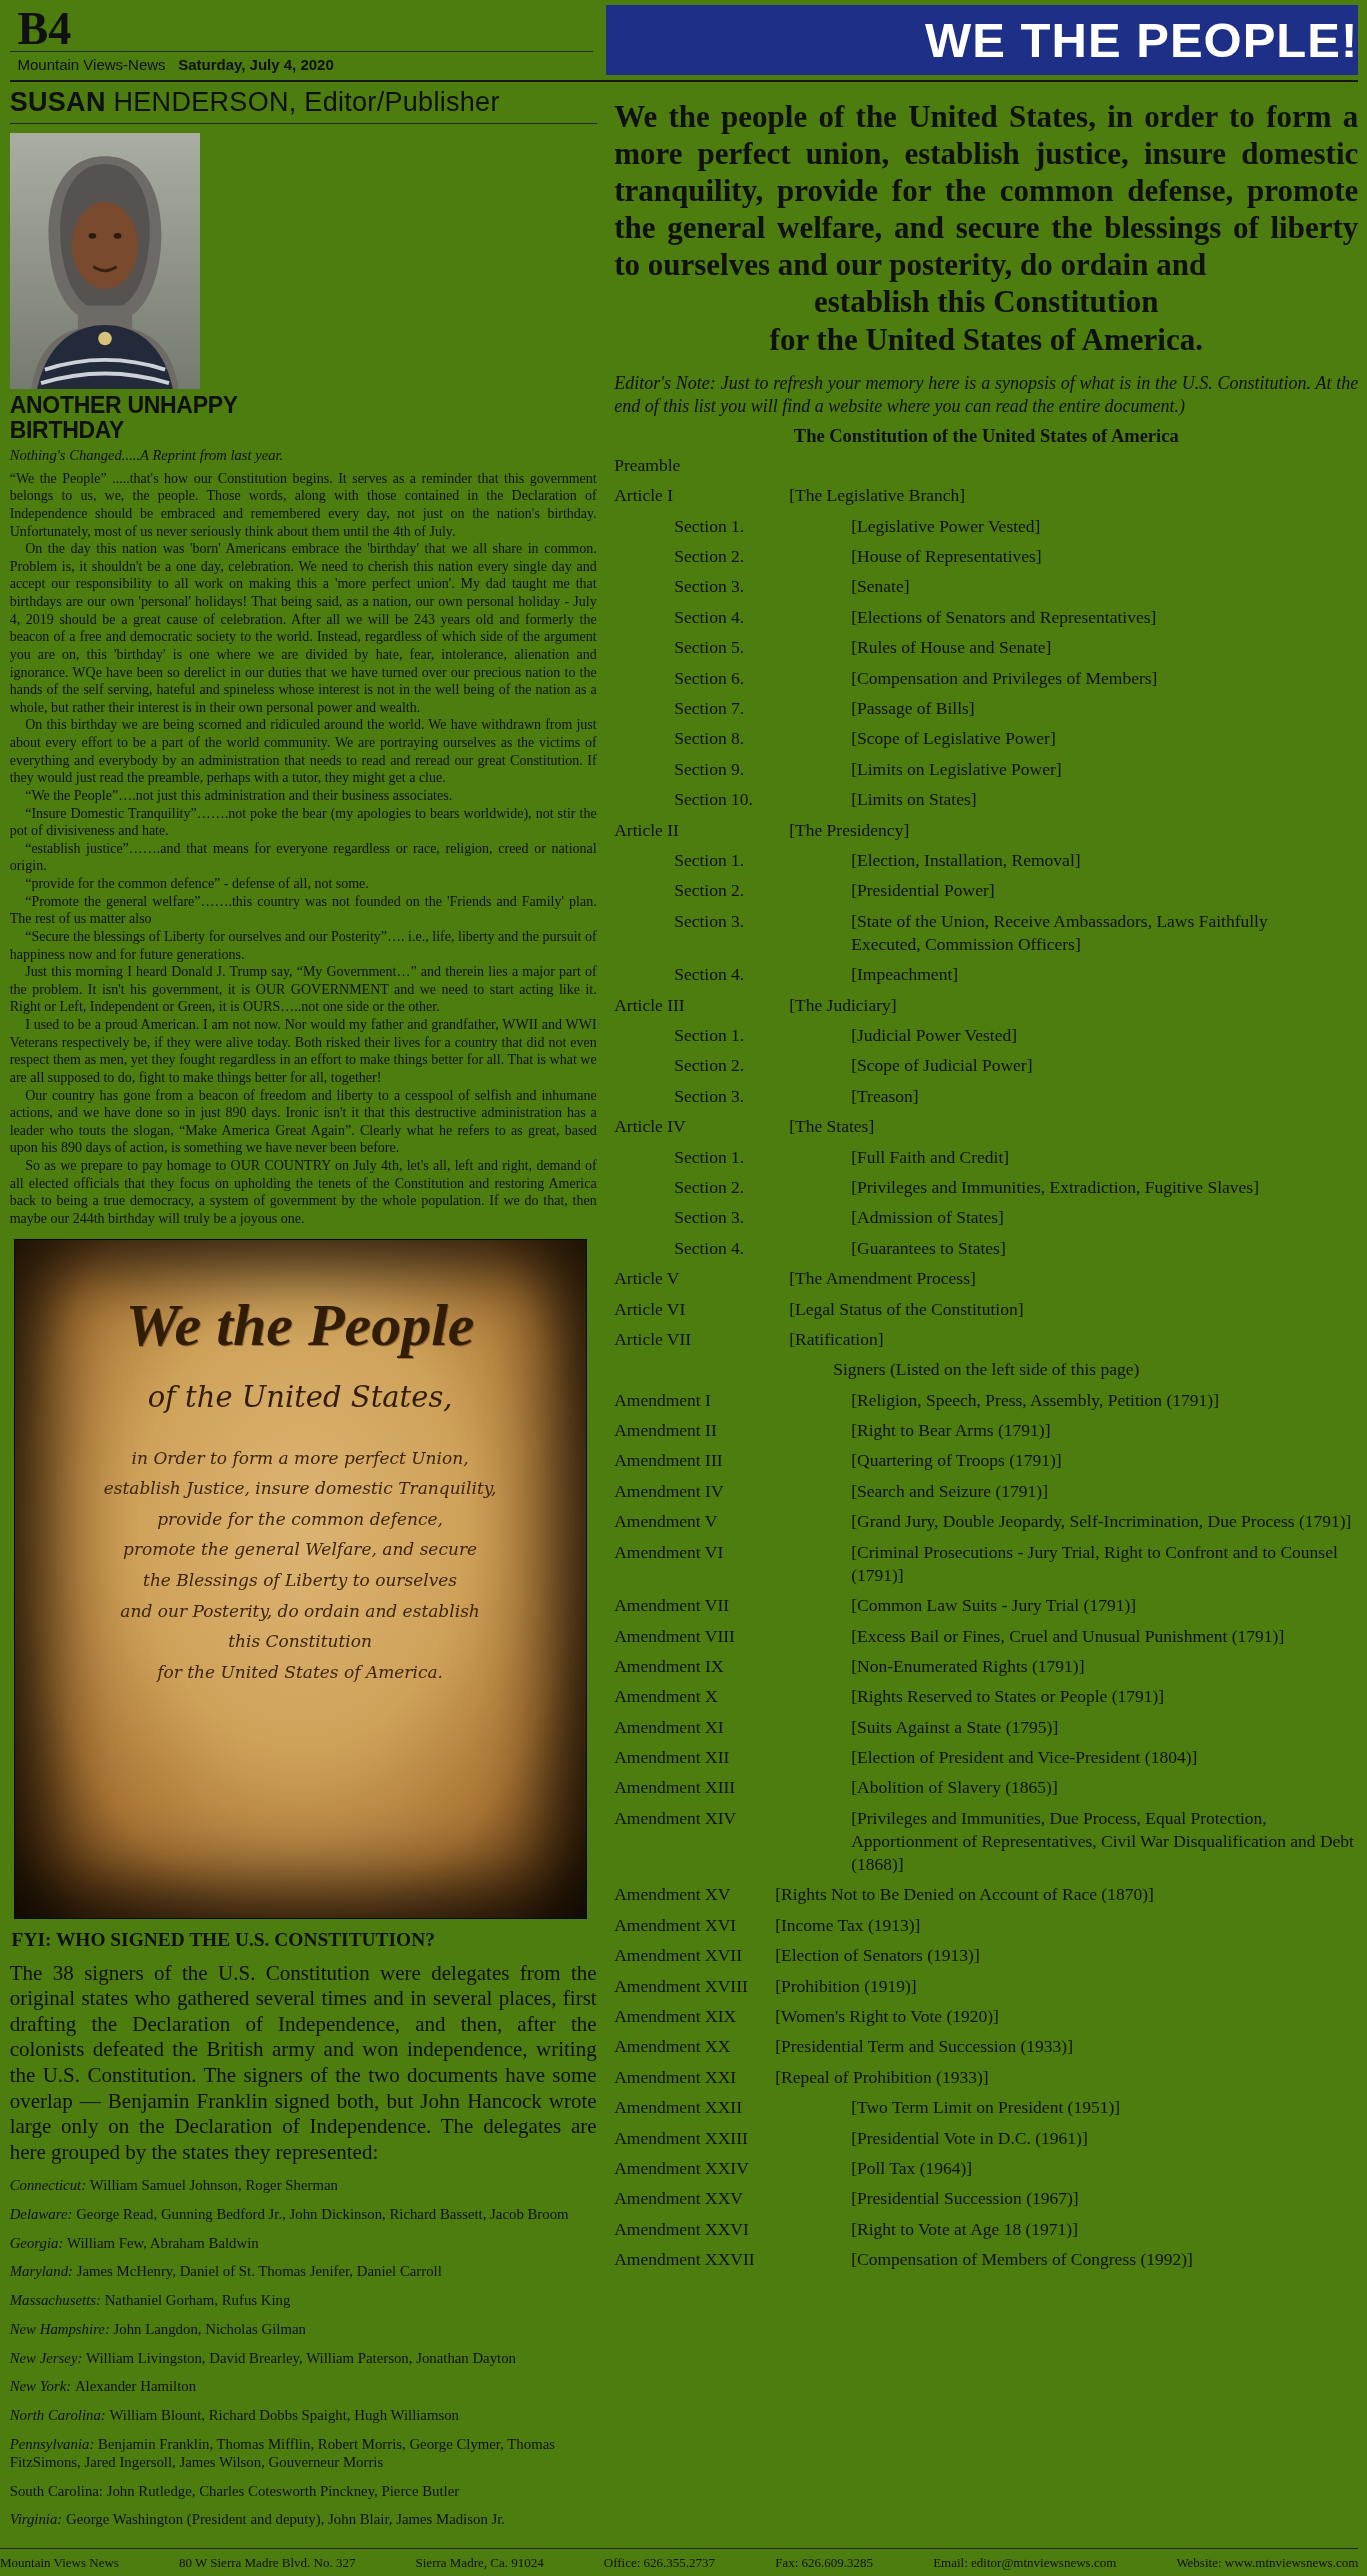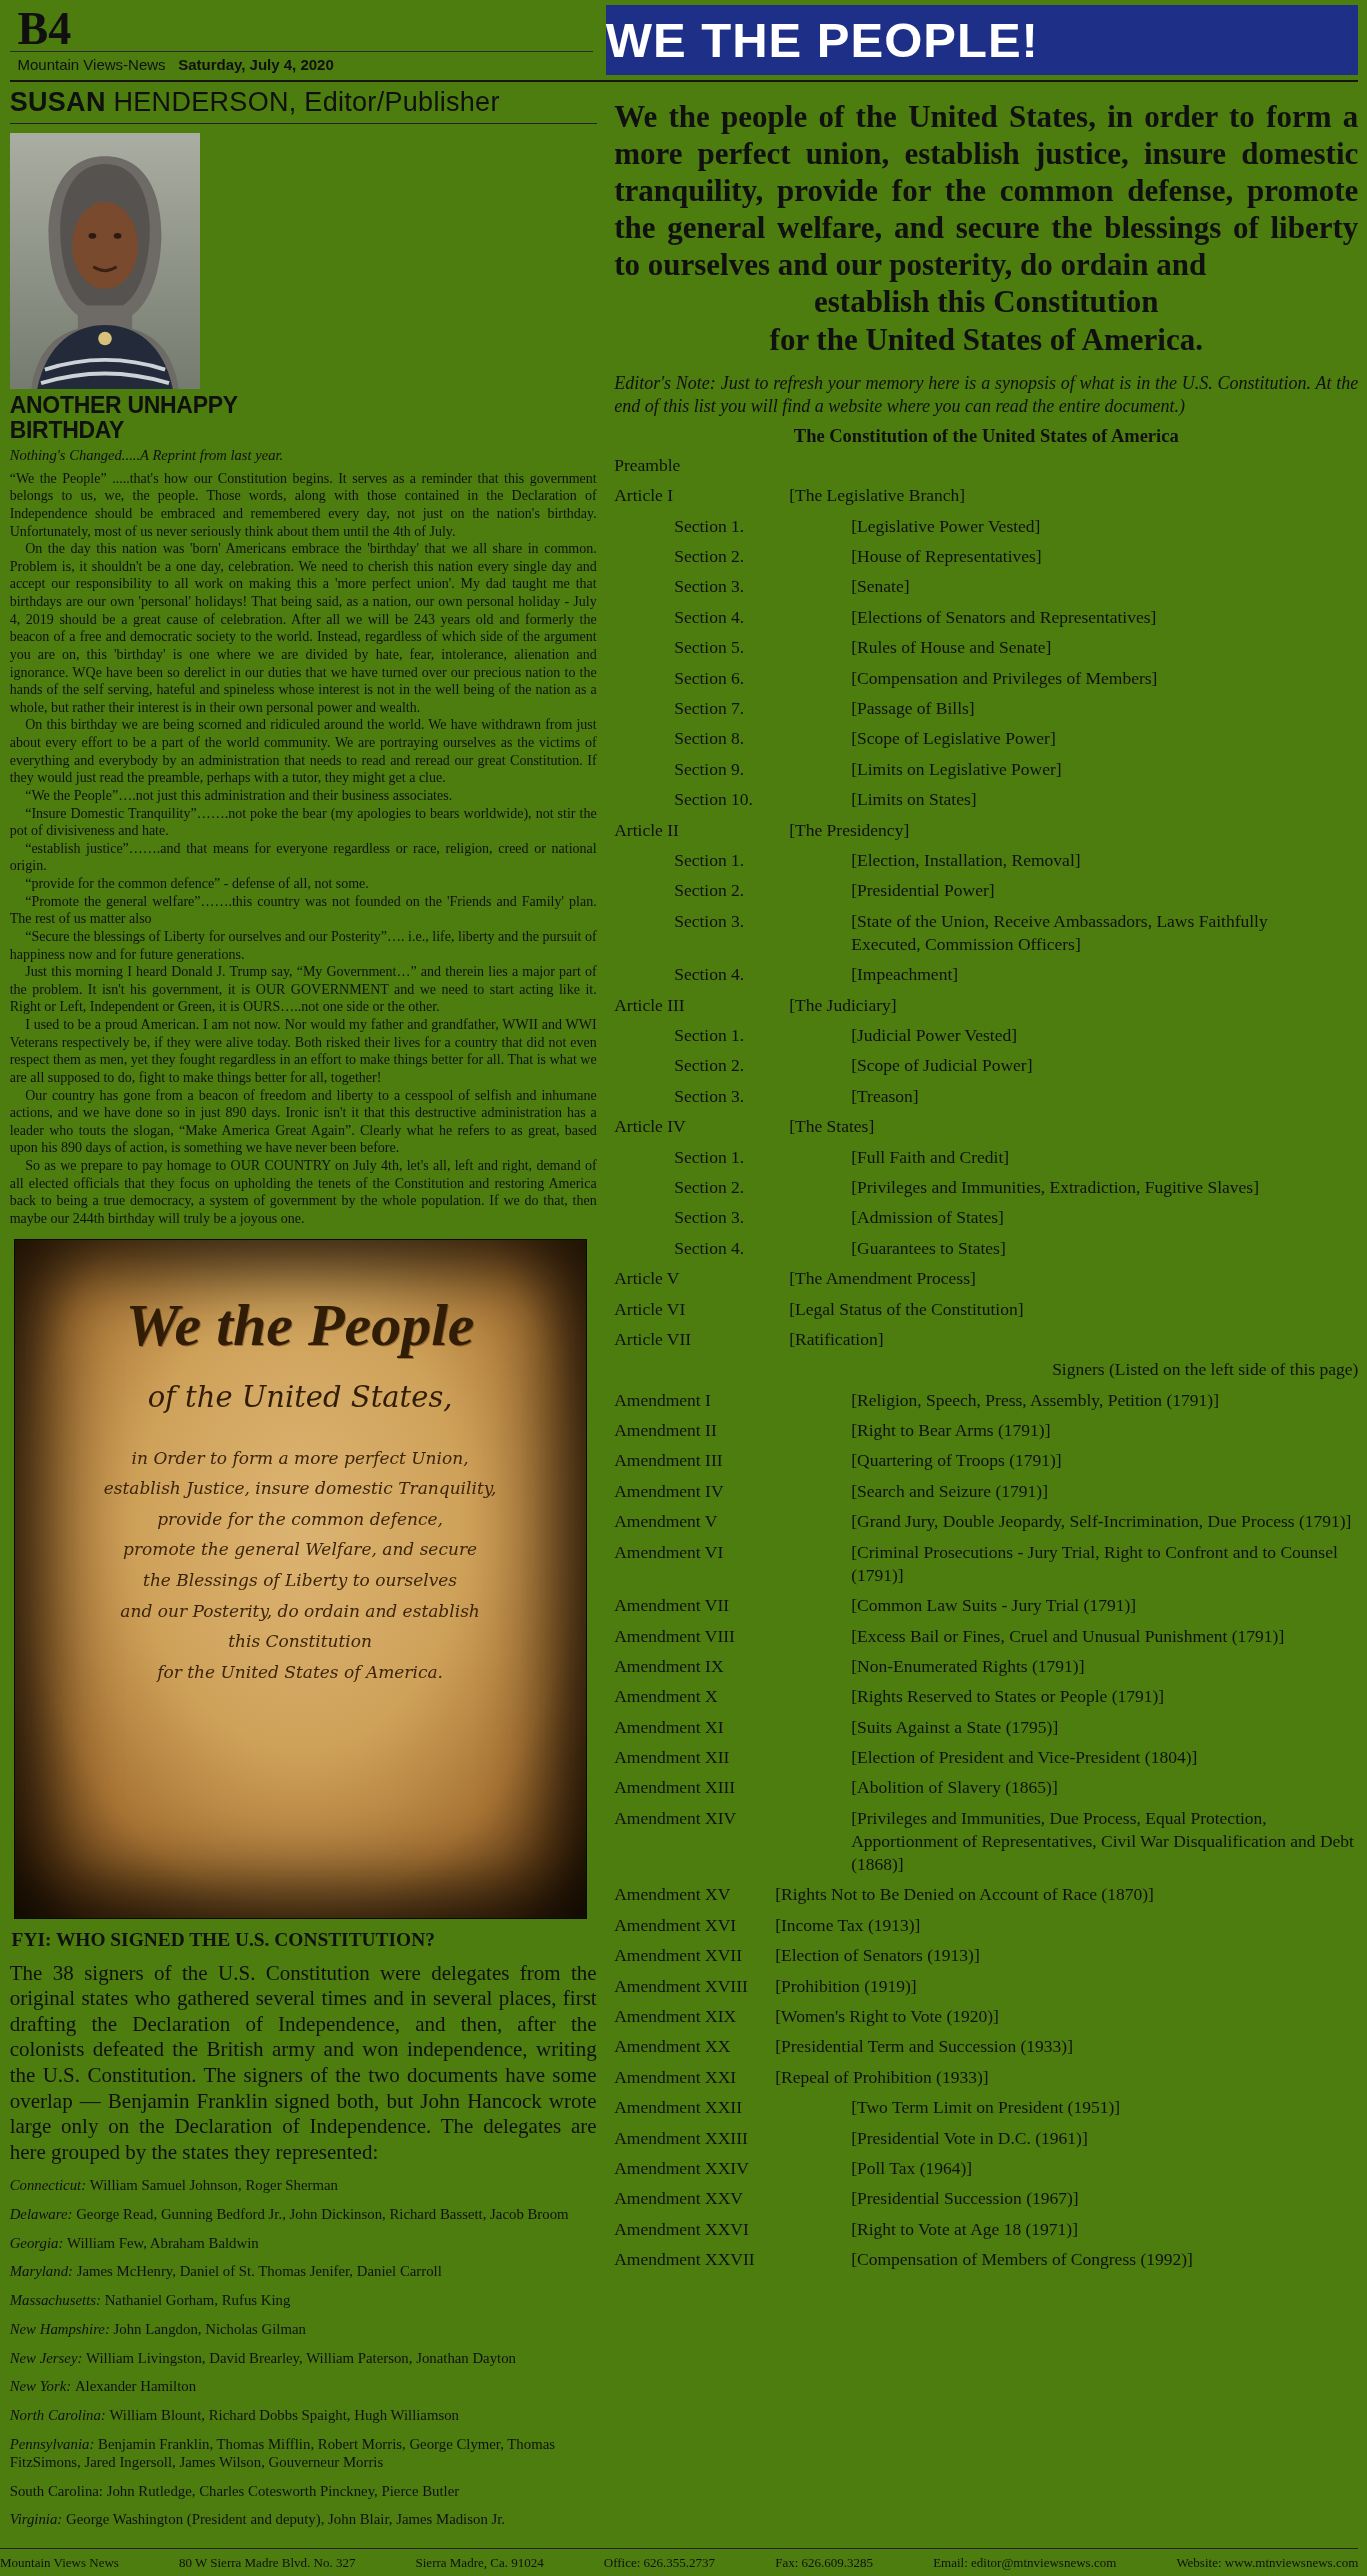--- a/index.html
+++ b/index.html
@@ -9,21 +9,21 @@
     background:#4d7c0f; color:#101010; overflow:hidden;
     font-family:"Liberation Serif", serif; padding:0 9.7px;
   }
   
   .header { position:relative; height:82px; border-bottom:2.4px solid #161616; }
   .pagenum { position:absolute; top:1.9px; left:7.8px; font-size:46px; font-weight:bold; }
   .pagenum-rule { position:absolute; top:51px; left:0; width:583px; border-top:1.5px solid #2a2a2a; }
   .dateline { position:absolute; top:56px; left:7.8px; font-family:"Liberation Sans",sans-serif; font-size:15px; }
   .dateline .dl-bold { font-weight:bold; }
   .banner { position:absolute; top:4.9px; left:596px; right:0; bottom:4.9px;
-    background:#1d2f87; display:flex; align-items:center; justify-content:flex-start; }
+    background:#1d2f87; display:flex; align-items:center; justify-content:flex-end; }
   .banner-text { color:#ffffff; font-family:"Liberation Sans",sans-serif; font-weight:bold;
     font-size:49px; letter-spacing:1px; }
   
   .columns { display:flex; align-items:flex-start; }
   .col-left { flex:0 0 587px; width:587px; }
   .col-right { flex:1 1 auto; padding-left:17.5px; min-width:0; }
   
   .byline { font-family:"Liberation Sans",sans-serif; font-size:27px; padding:4.9px 0 4.9px 0;
     border-bottom:1.5px solid #222; margin-bottom:6.8px; letter-spacing:0.3px; }
   .byline .b-first { font-weight:bold; }
@@ -51,21 +51,21 @@
   
   .preamble { margin-top:15.5px; font-weight:bold; font-size:31px; line-height:1.2; text-align:justify; }
   .preamble-c { font-weight:bold; font-size:31px; line-height:1.2; text-align:center; }
   .note { margin-top:14.6px; font-style:italic; font-size:18px; line-height:1.25; text-align:justify; }
   .const-title { text-align:center; font-weight:bold; font-size:18.5px; margin:8.7px 0 6.8px; }
   .outline { font-size:17.5px; line-height:1.32; }
   .o-row { display:flex; margin-bottom:7.3px; }
   .o-row .lbl { flex:0 0 auto; }
   .o-row .desc { flex:1 1 auto; }
   .o-plain, .o-center { display:block; }
-  .o-center { text-align:right; }
+  .o-center { text-align:center; }
   .o-article .lbl { width:175px; }
   .o-section { padding-left:60px; }
   .o-section .lbl { width:177px; }
   .o-section .desc { max-width:472px; }
   .o-amend .lbl { width:237px; }
   .o-amend.narrow .lbl { width:161px; }
   
   .footer { position:absolute; left:0; right:9.7px; bottom:4.9px; border-top:1.5px solid #222;
     padding-top:5.8px; font-size:13px; display:flex; justify-content:space-between; }
 </style>

